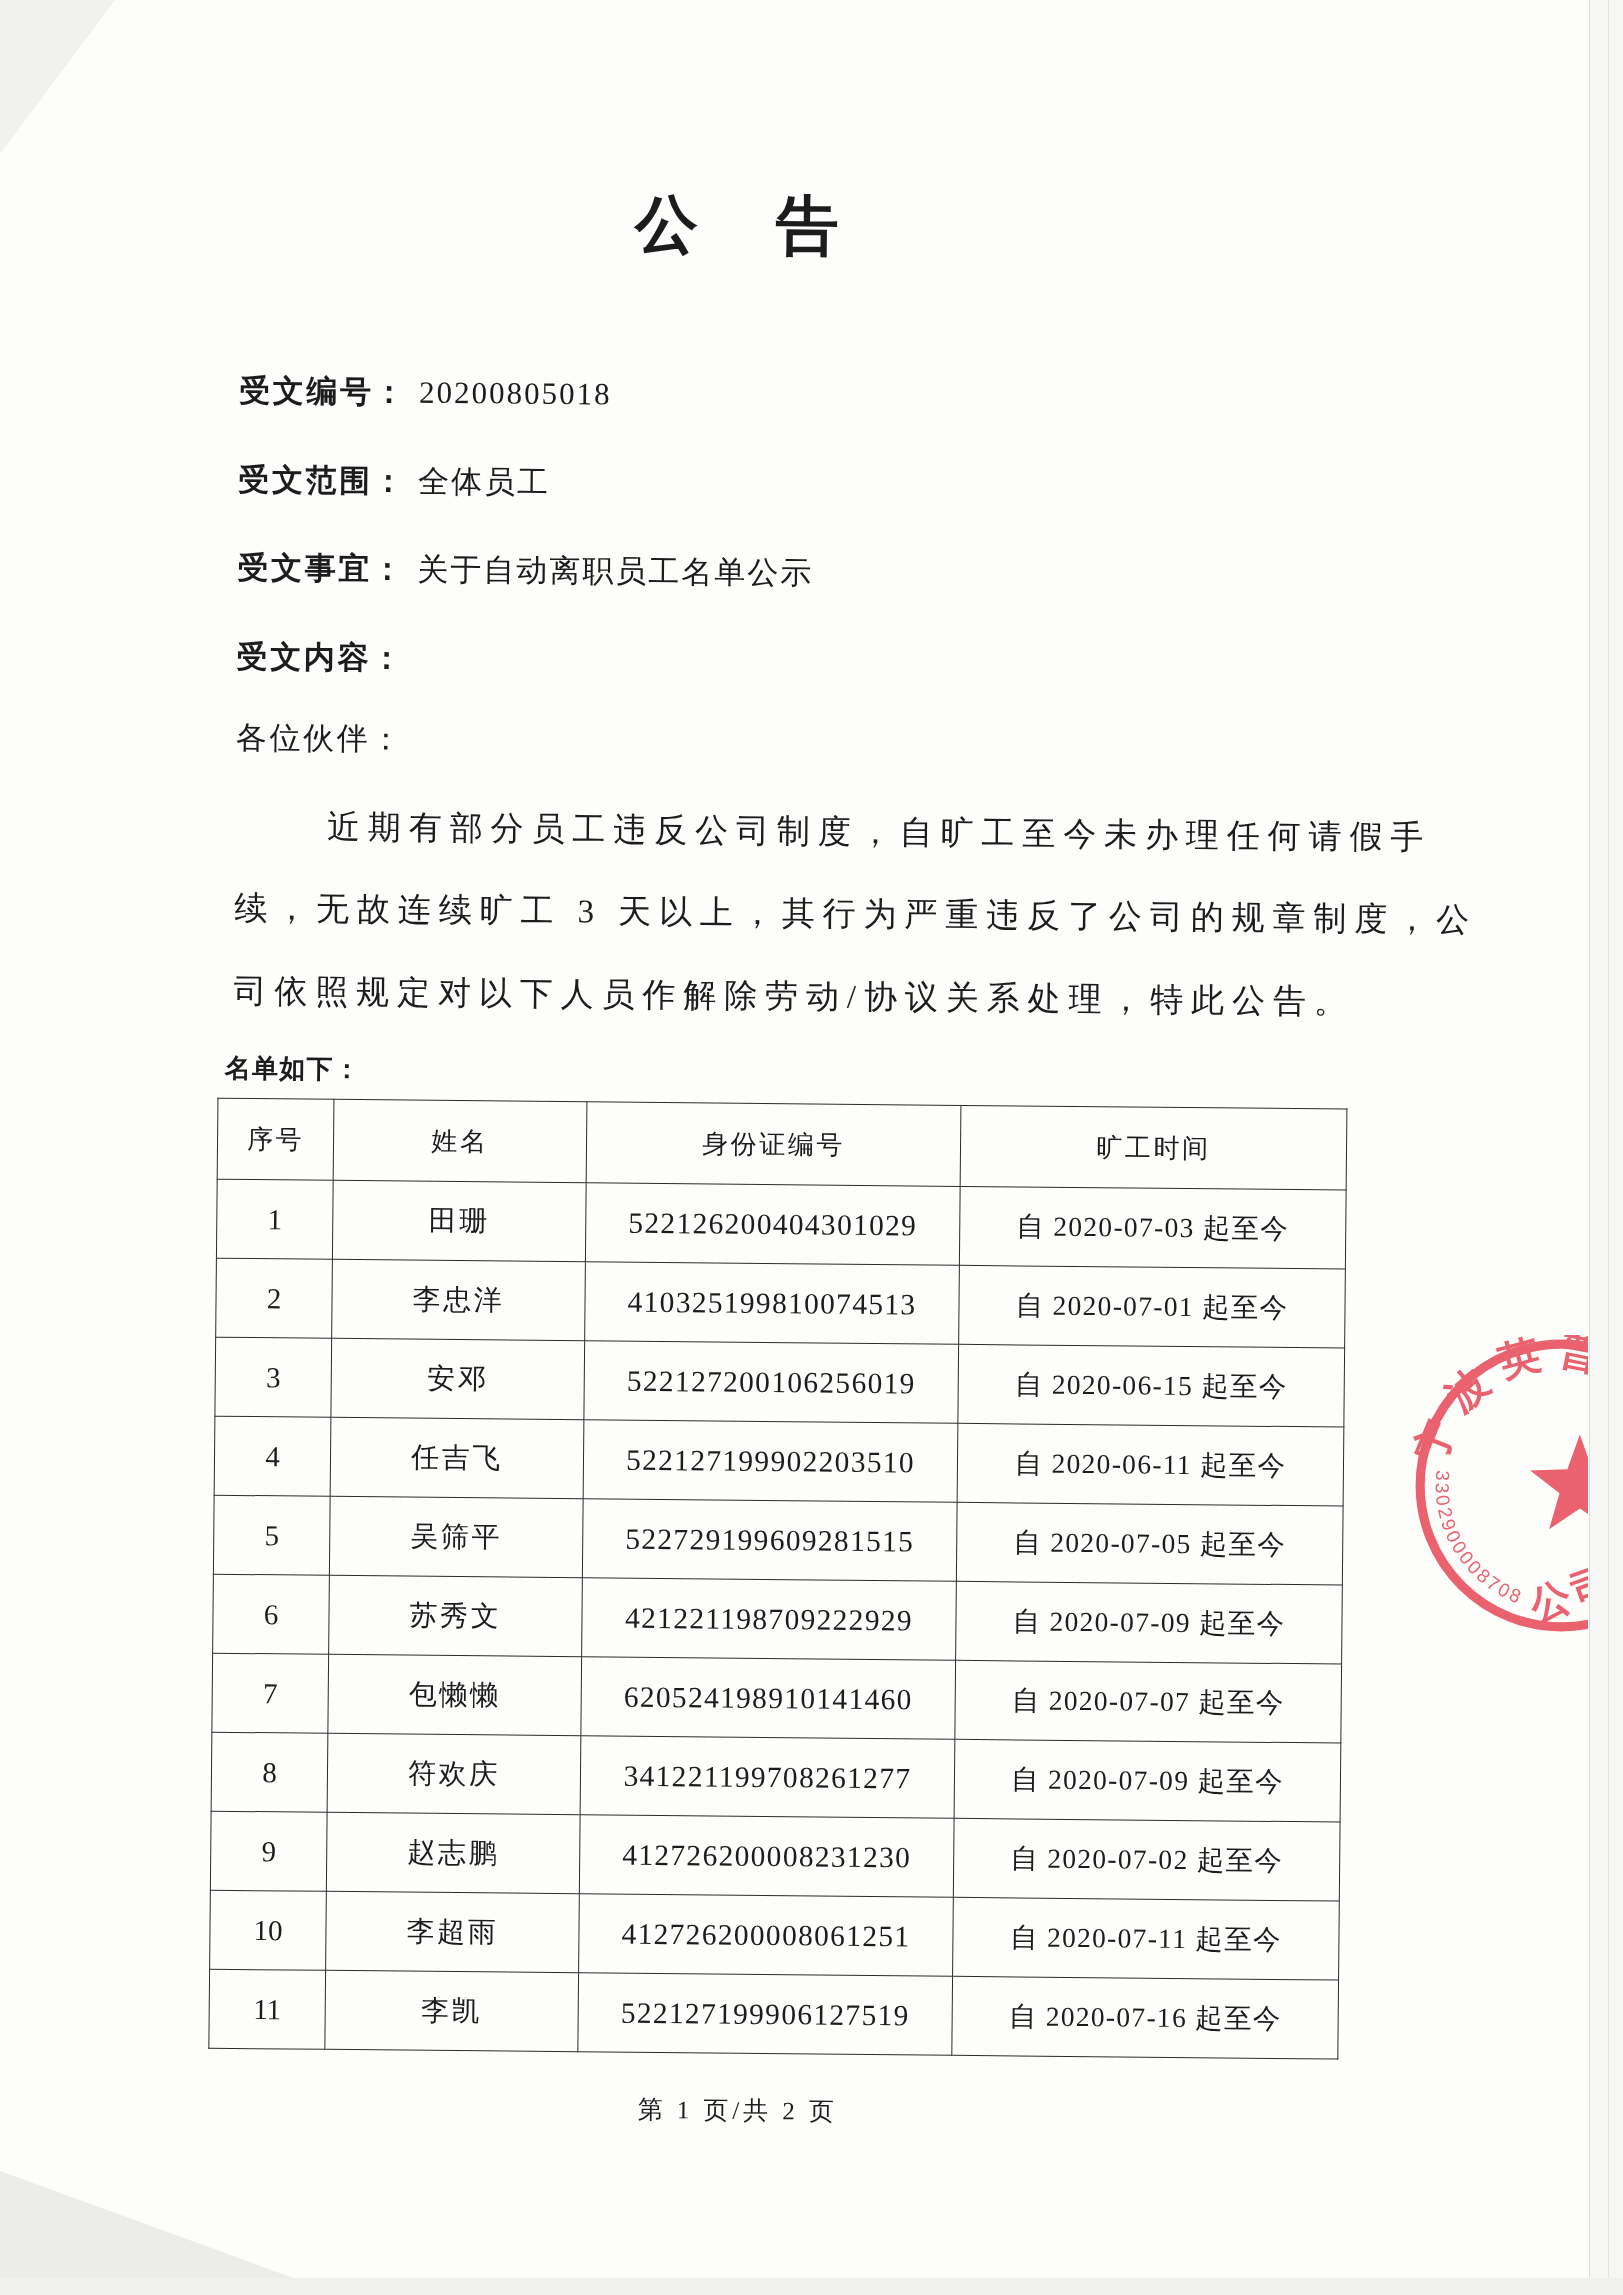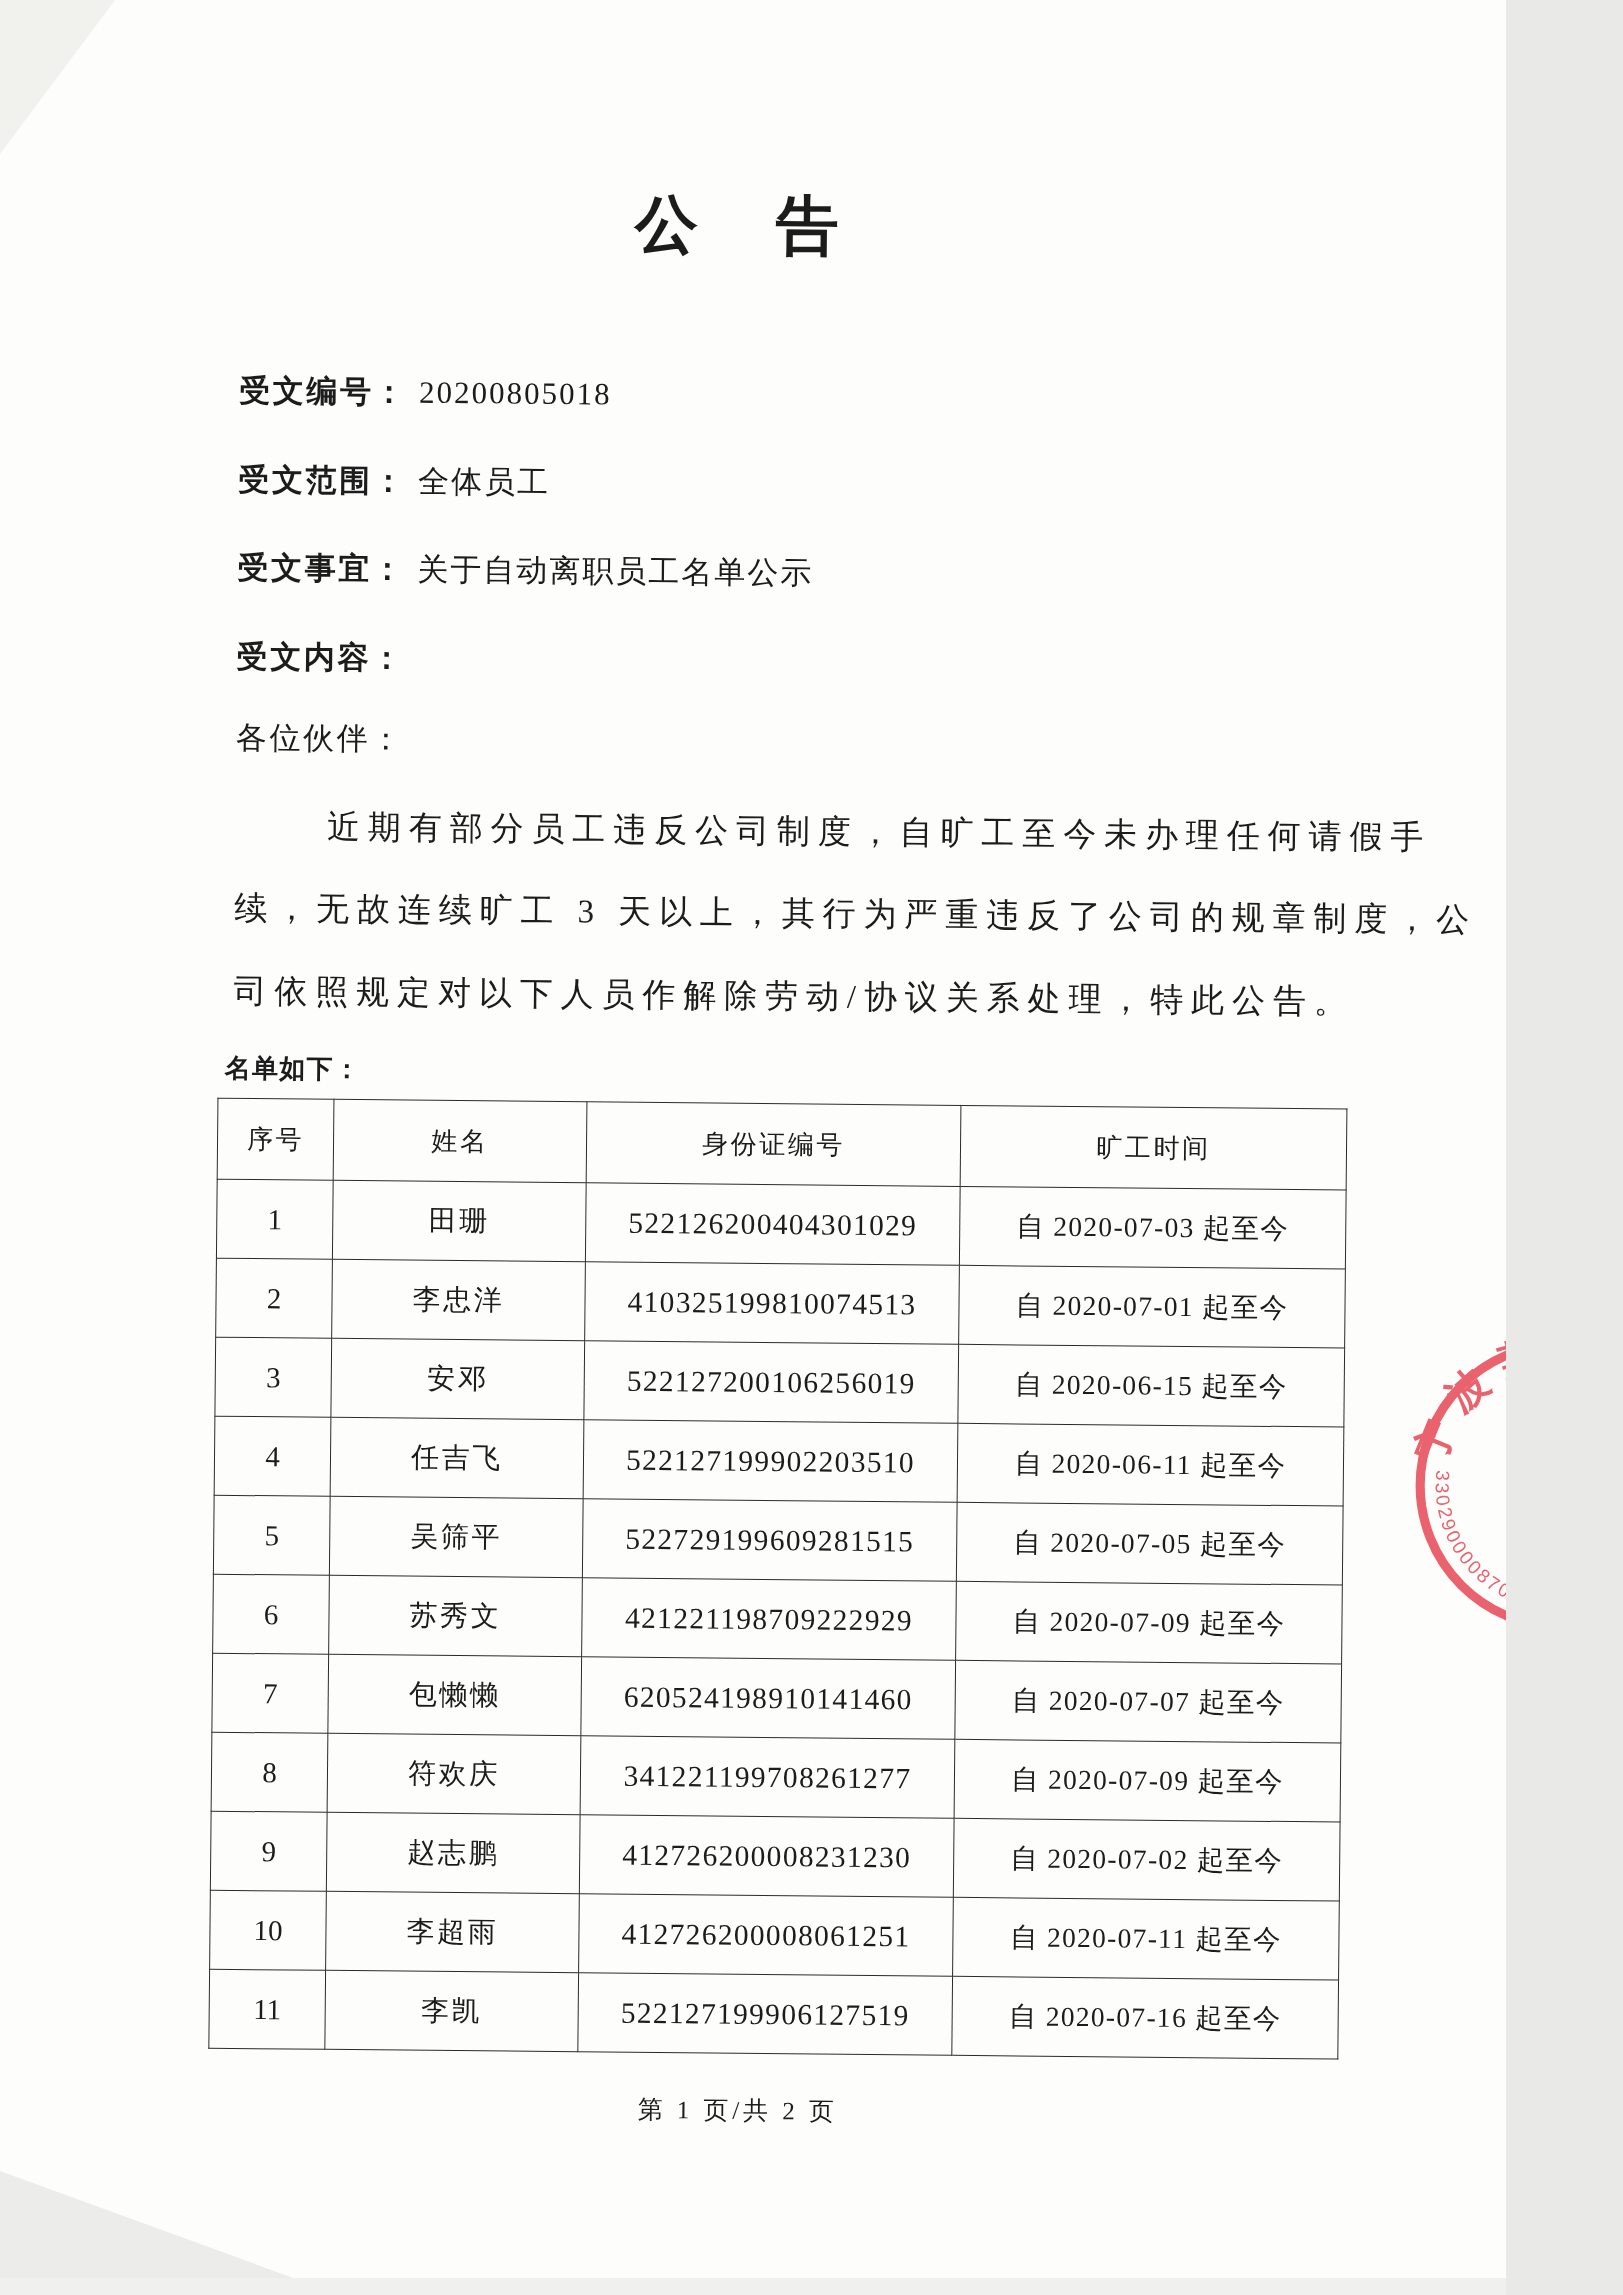--- a/index.html
+++ b/index.html
@@ -1,17 +1,17 @@
 <!DOCTYPE html>
 <html style="font-size:10.5px"><head>
 <meta charset="utf-8">
 <style>
   html,body{margin:0;padding:0;background:#e9e9e7;}
   .page{
-    position:relative;width:1506px;height:2295px;background:#fdfdfc;
+    position:relative;width:1623px;height:2295px;background:#fdfdfc;
     overflow:hidden;font-family:"Liberation Serif","DejaVu Serif",serif;color:#1c1c1c;
   }
   
   .fold-topleft{position:absolute;left:0;top:0;width:0;height:0;
     border-top:154px solid #f1f1ee;border-right:115px solid transparent;}
   .right-band{position:absolute;left:1589px;top:0;width:35px;height:2295px;
     background:#f6f6f4;border-left:1.3px solid #ddddda;}
   .right-band-line{position:absolute;left:1608px;top:0;width:0.7px;height:2295px;background:#e3e3e0;}
   .bottom-shade{position:absolute;left:0;bottom:0;width:0;height:0;
     border-bottom:124px solid #ececea;border-right:340px solid transparent;}

